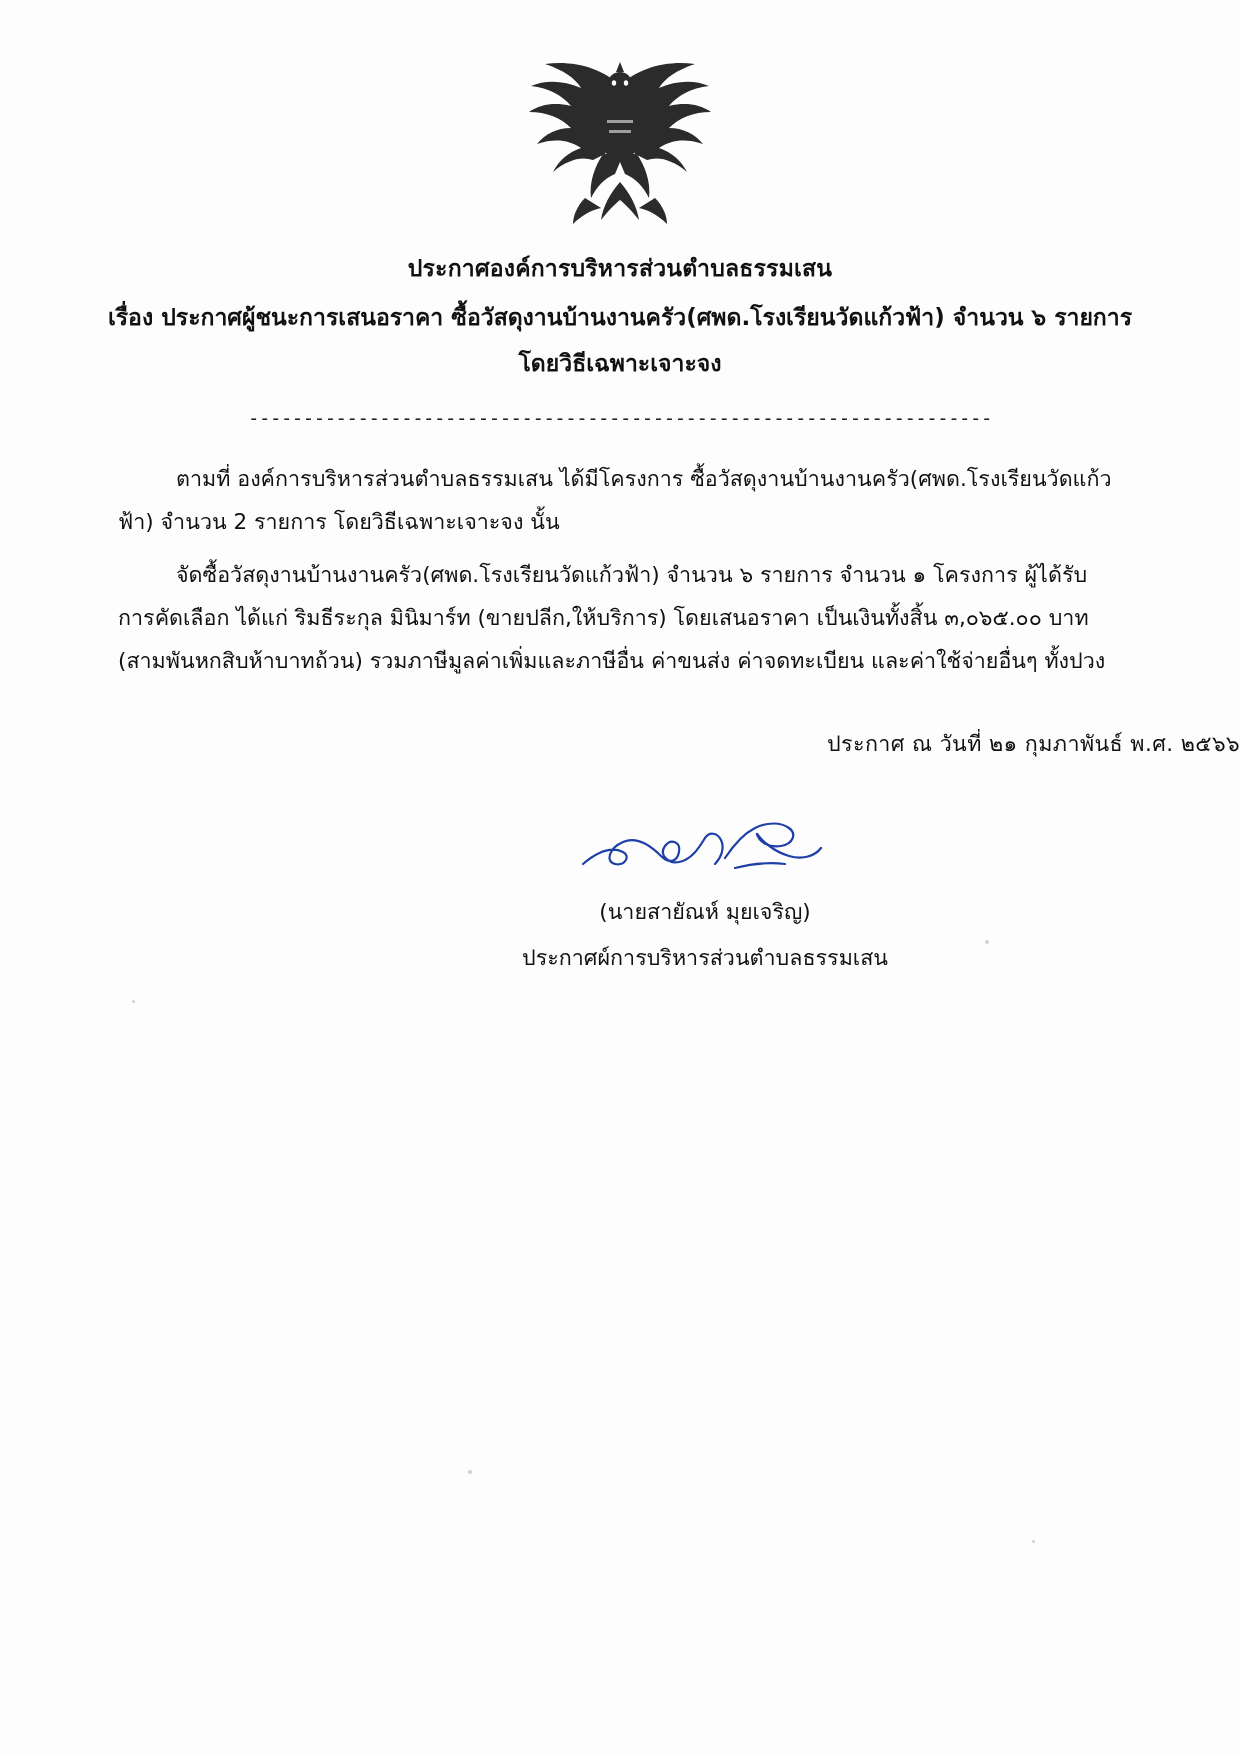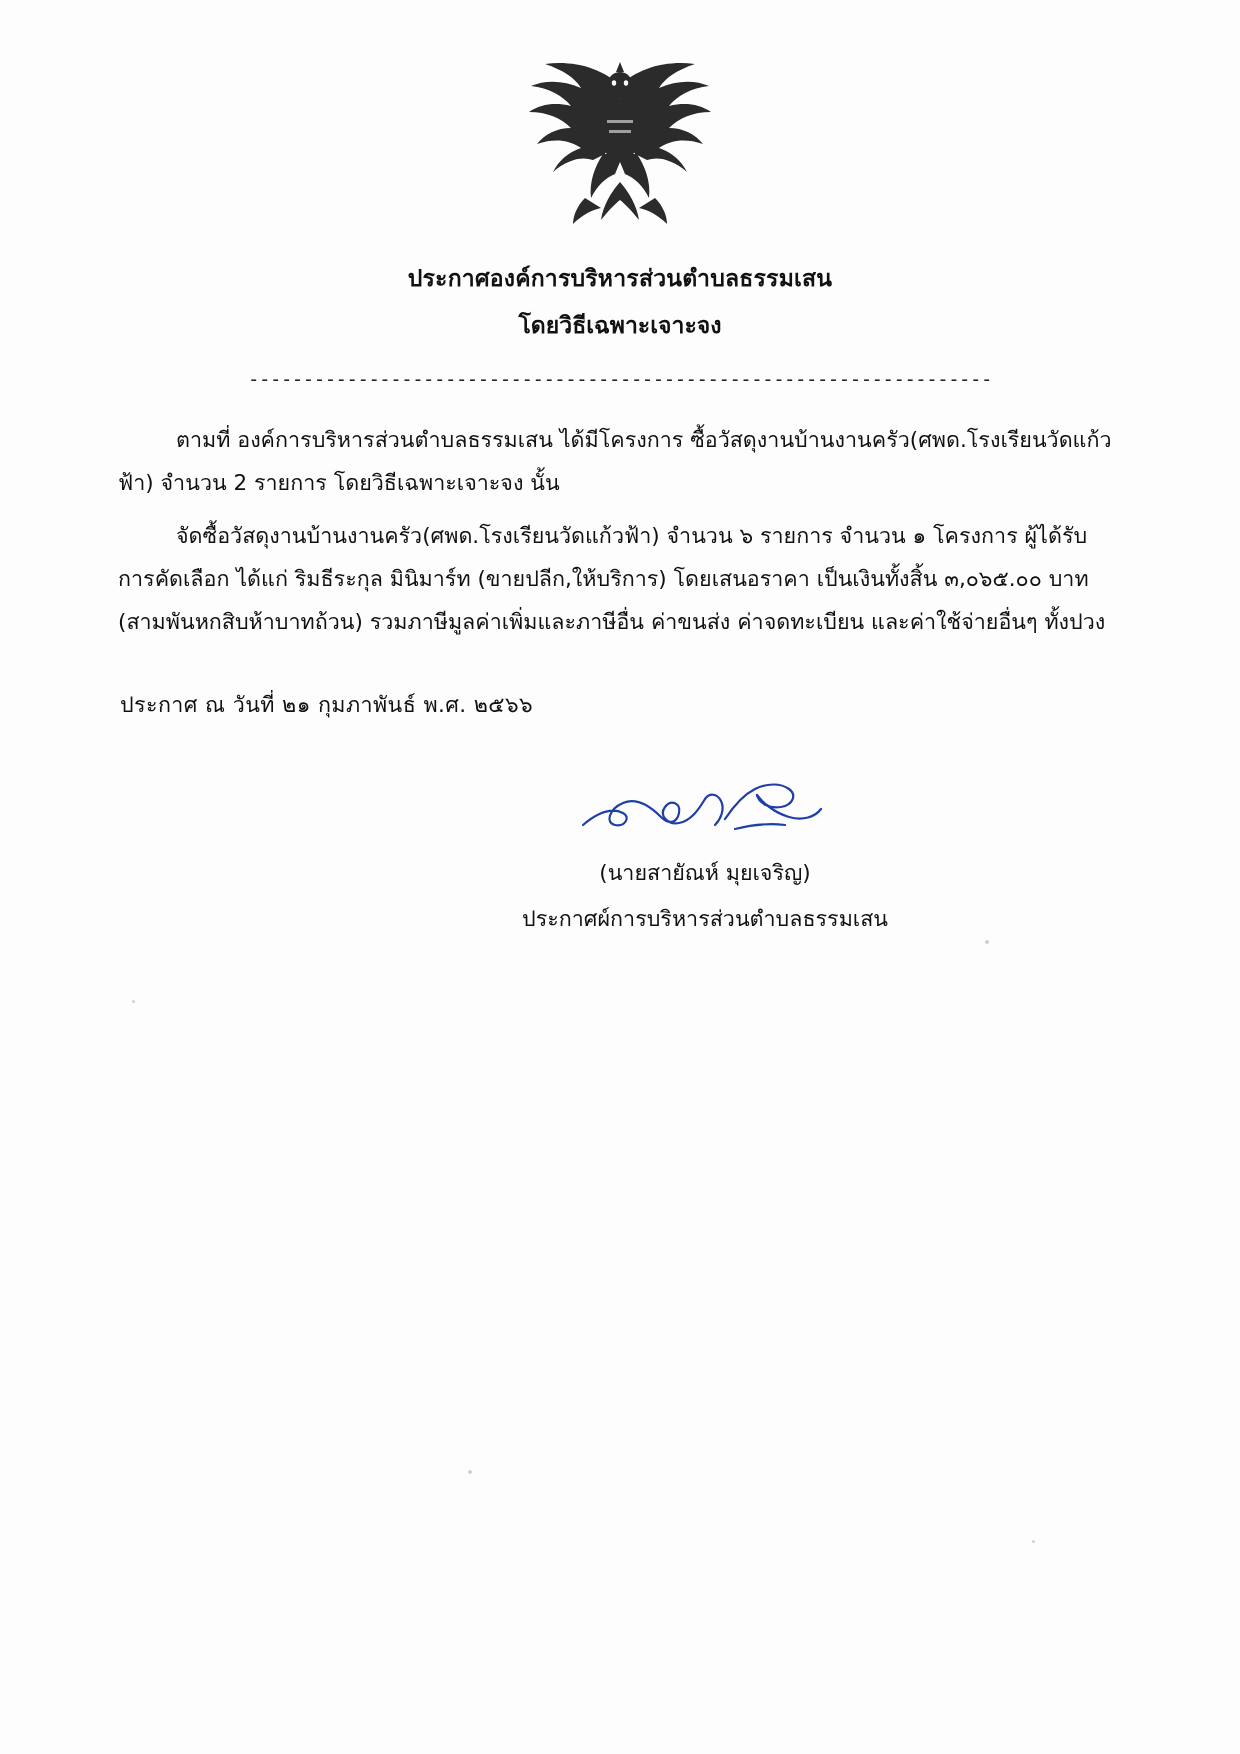--- a/index.html
+++ b/index.html
@@ -25,21 +25,21 @@
     width: 100%;
     display: flex;
     justify-content: center;
     padding-top: 58px;
   }
   .emblem svg {
     display: block;
   }
   .title-block {
     text-align: center;
-    margin-top: 28px;
+    margin-top: 18px;
   }
   .title-line-1 {
     font-size: 23px;
     font-weight: bold;
     letter-spacing: .2px;
     line-height: 1.5;
   }
   .title-line-2 {
     font-size: 23px;
     font-weight: bold;
@@ -71,21 +71,21 @@
   }
   .para + .para {
     margin-top: 10px;
   }
   .indent {
     display: inline-block;
     width: 58px;
   }
   .date-line {
     margin-top: 44px;
-    text-align: left;
+    text-align: right;
     font-size: 21.5px;
     padding-left: 120px;
     letter-spacing: .4px;
   }
   .sign-area {
     margin-top: 52px;
     text-align: center;
     padding-left: 170px;
   }
   .signature {
@@ -137,20 +137,21 @@
         <ellipse cx="99" cy="25" rx="2.2" ry="2.8"></ellipse>
         <ellipse cx="111" cy="25" rx="2.2" ry="2.8"></ellipse>
         <path d="M92 62 h26 v3 h-26 z" opacity=".55"></path>
         <path d="M94 72 h22 v3 h-22 z" opacity=".55"></path>
       </g>
     </svg>
   </div>
 
   <div class="title-block">
     <div class="title-line-1">ประกาศองค์การบริหารส่วนตำบลธรรมเสน</div>
+    <div class="title-line-2">เรื่อง ประกาศผู้ชนะการเสนอราคา ซื้อวัสดุงานบ้านงานครัว(ศพด.โรงเรียนวัดแก้วฟ้า) จำนวน ๖ รายการ</div>
     <div class="title-line-3">โดยวิธีเฉพาะเจาะจง</div>
   </div>
 
   <div class="divider">--------------------------------------------------------------------</div>
 
   <div class="body-block">
     <div class="para"><span class="indent"></span><span>ตามที่ องค์การบริหารส่วนตำบลธรรมเสน ได้มีโครงการ ซื้อวัสดุงานบ้านงานครัว(ศพด.โรงเรียนวัดแก้วฟ้า) จำนวน 2 รายการ โดยวิธีเฉพาะเจาะจง  นั้น</span></div>
     <div class="para"><span class="indent"></span><span>จัดซื้อวัสดุงานบ้านงานครัว(ศพด.โรงเรียนวัดแก้วฟ้า) จำนวน ๖ รายการ จำนวน ๑ โครงการ ผู้ได้รับการคัดเลือก ได้แก่ ริมธีระกุล มินิมาร์ท (ขายปลีก,ให้บริการ) โดยเสนอราคา เป็นเงินทั้งสิ้น ๓,๐๖๕.๐๐ บาท (สามพันหกสิบห้าบาทถ้วน) รวมภาษีมูลค่าเพิ่มและภาษีอื่น ค่าขนส่ง ค่าจดทะเบียน และค่าใช้จ่ายอื่นๆ ทั้งปวง</span></div>
   </div>
 

